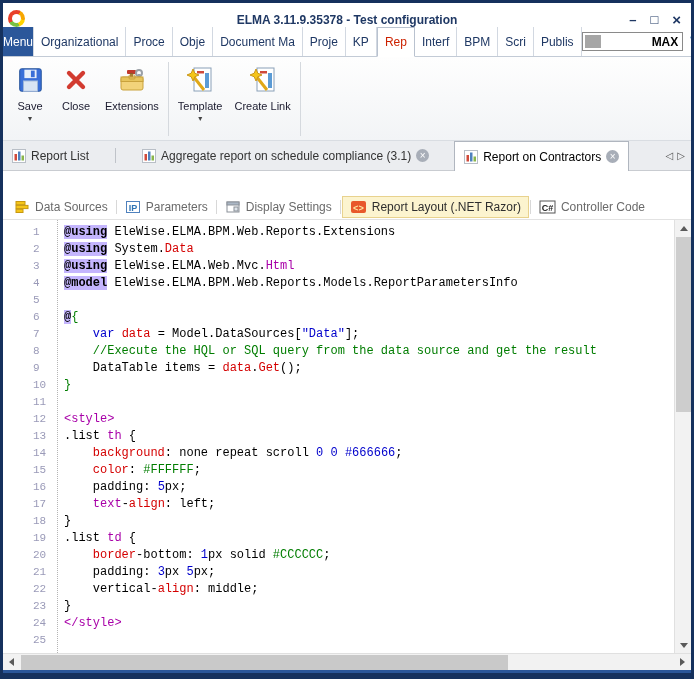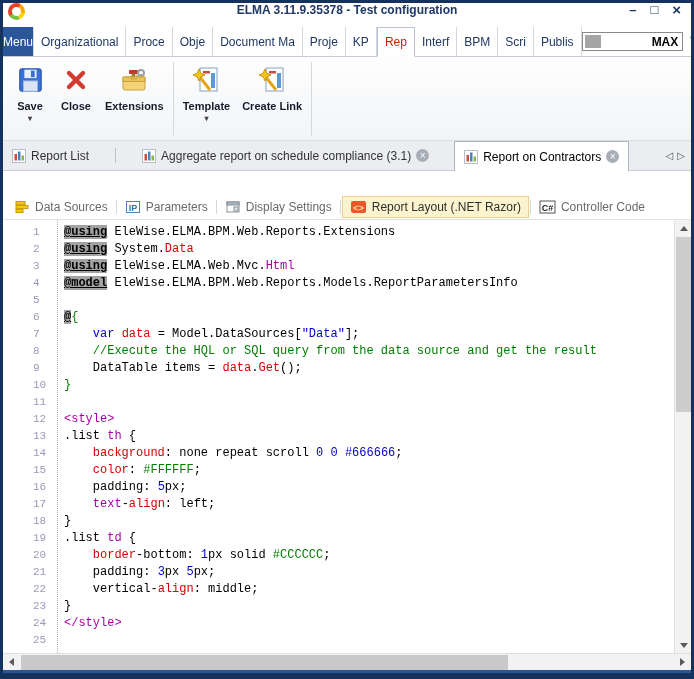--- a/index.html
+++ b/index.html
@@ -1,21 +1,21 @@
 <!DOCTYPE html>
 <html><head>
 <meta charset="utf-8">
 <style>
   * { margin:0; padding:0; box-sizing:border-box; }
   html,body { background:#d8d8d8; font-family:"Liberation Sans", sans-serif; }
   .window { position:relative; width:694px; height:679px; background:#fff;
             border:3px solid #15315d; border-bottom:6px solid #15315d; overflow:hidden; }
 
   
-  .titlebar { height:24px; background:#fff; display:flex; align-items:flex-start; position:relative;gap:8px; }
+  .titlebar { height:24px; background:#fff; display:flex; align-items:flex-end; position:relative;gap:8px; }
   .logo { width:17px; height:17px; margin-left:5px; border-radius:50%;
           background:conic-gradient(from -50deg,#e8402a 0 22%,#f7a600 22% 42%,#ffd400 42% 58%,#7ac143 58% 80%,#e8402a 80% 100%);
           position:relative; }
   .logo::after { content:""; position:absolute; left:4px; top:4px; width:9px; height:9px; border-radius:50%; background:#fff; }
   .title { position:absolute; left:0; right:0; text-align:center; font-size:12px; font-weight:bold; color:#1f3864; }
   .wctrls { margin-left:auto; display:flex; align-items:center; gap:14px; padding-right:10px; z-index:2; }
   .wbtn { color:#1f3864; font-size:13px; line-height:14px; cursor:default; font-weight:bold; }
   .wbtn.close { font-size:15px; }
 
   
@@ -25,21 +25,21 @@
   .rtab { font-size:12px; color:#1f3864; display:flex; align-items:center; padding:0 7px; border-right:1px solid #d2d8e1; white-space:nowrap; }
   .rtab:first-child { border-left:1px solid #d2d8e1; }
   .rtab.active { background:#fff; color:#cc2200; border:1px solid #b9c2cf; border-bottom:1px solid #fff; margin-bottom:-1px; }
   .maxbox { margin-left:auto; align-self:center; display:flex; align-items:center; border:1px solid #8a8a8a; background:#fff; height:19px; padding-right:4px; margin-right:6px;gap:48px; }
   .maxgray { width:16px; height:13px; background:#a6a6a6; margin:0 3px 0 2px; }
   .maxbox .maxlabel { font-size:12px; font-weight:bold; color:#000; }
   .help { color:#2e74b5; font-size:20px; font-weight:bold; align-self:center; margin-right:10px; }
 
   
   .toolbar { height:84px; background:linear-gradient(#fefefe,#f2f4f6); border-bottom:1px solid #d9dde2;
-             display:flex; align-items:stretch; padding:3px 2px 2px 4px;font-weight:bold; }
+             display:flex; align-items:stretch; padding:3px 2px 2px 4px; }
   .tbtn { min-width:46px; padding:2px 6px 0 6px; display:flex; flex-direction:column; align-items:center; }
   .ticon { height:36px; display:flex; align-items:center; justify-content:center; }
   .tlabel { font-size:11px; color:#1a1a2e; text-align:center; line-height:13px; margin-top:2px; white-space:pre-line; }
   .tdrop { font-size:8px; color:#444; line-height:9px; margin-top:1px; }
   .tsep { width:1px; background:#d5d9de; margin:2px 3px; }
 
   
   .doctabs { height:30px; background:#ebedf0; display:flex; align-items:stretch; border-bottom:1px solid #c9ccd1; position:relative; }
   .dtwrap { display:flex; align-items:stretch;gap:16px; }
   .dtab { display:flex; align-items:center; gap:5px; padding:0 9px; font-size:12px; color:#333; white-space:nowrap; }
@@ -55,21 +55,21 @@
   .vsep { width:1px; height:14px; background:#d8d8d8; margin:0 1px; }
 
   
   .editor { height:433px; background:#fff; position:relative; display:flex; }
   .gutter { width:55px; border-right:1px dotted #b4b4b4; padding-top:4px; }
   .ln { font-family:"Liberation Mono","DejaVu Sans Mono",monospace; font-size:11px; line-height:17px; color:#9a9ab8; padding-left:30px; }
   .codepane { flex:1; padding:4px 0 0 6px; margin-right:17px; overflow:hidden; }
   .cline { font-family:"Liberation Mono","DejaVu Sans Mono",monospace; font-size:12px; line-height:17px; white-space:pre; min-height:17px; }
   .seg.p { color:#000; } .seg.r { color:#d40000; } .seg.b { color:#0000cc; }
   .seg.g { color:#007d00; } .seg.m { color:#a800a8; } .seg.c { color:#007d00; }
-  .seg.hl { color:#000; background:#a3a3a3; font-weight:bold;text-decoration:underline; }
+  .seg.hl { color:#000; background:#c4b5fd; font-weight:bold; }
 
   
   .vscroll { position:absolute; right:0; top:0; width:17px; height:100%; background:#f2f2f2; border-left:1px solid #e0e0e0; }
   .varrow { position:absolute; left:0; width:17px; height:16px; display:flex; align-items:center; justify-content:center; }
   .varrow.up { top:0; } .varrow.down { bottom:0; }
   .varrow.up::after { content:""; border:4px solid transparent; border-bottom:5px solid #5a5a5a; margin-bottom:4px; }
   .varrow.down::after { content:""; border:4px solid transparent; border-top:5px solid #5a5a5a; margin-top:4px; }
   .vthumb { position:absolute; left:1px; top:17px; width:15px; height:175px; background:#cdcdcd; }
   .hscroll { height:17px; background:#f2f2f2; border-top:1px solid #e0e0e0; position:relative; }
   .harrow { position:absolute; top:0; width:17px; height:16px; display:flex; align-items:center; justify-content:center; }

